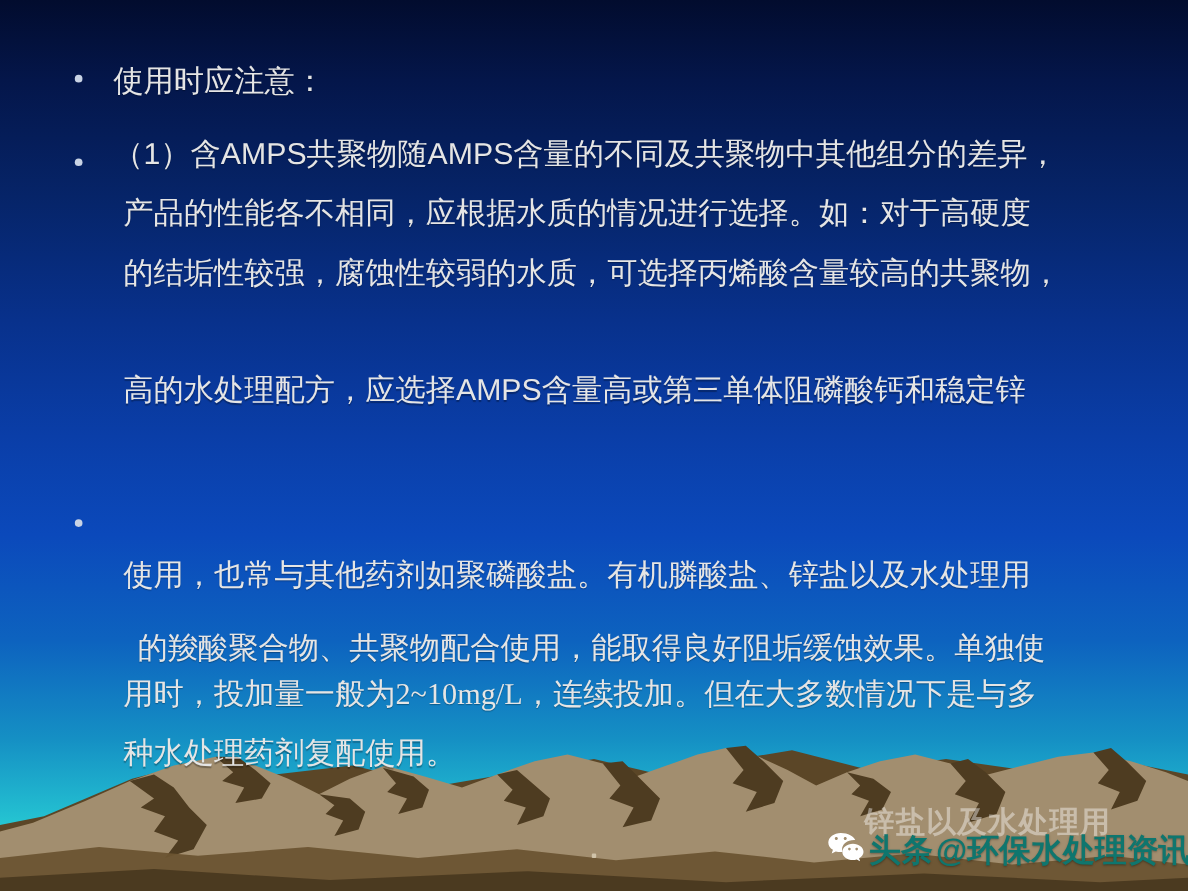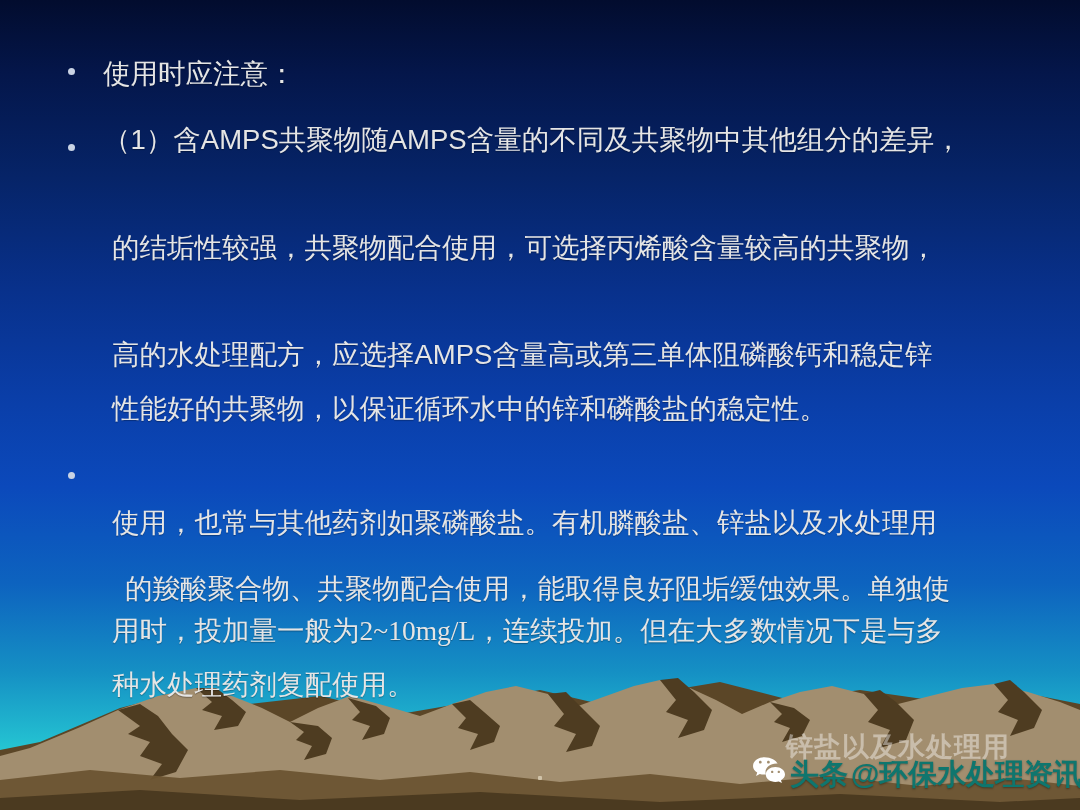--- a/index.html
+++ b/index.html
@@ -170,23 +170,23 @@
 
     <div class="bullet-row" style="left:68px; top:68px;">
       <span class="bullet-dot"></span>
     </div>
     <div class="tline" style="left:103px; top:60px;">使用时应注意：</div>
 
     <div class="bullet-row" style="left:68px; top:144px;">
       <span class="bullet-dot"></span>
     </div>
     <div class="tline" style="left:103px; top:126px;">（1）含AMPS共聚物随AMPS含量的不同及共聚物中其他组分的差异，</div>
-    <div class="tline" style="left:112px; top:234px;">的结垢性较强，共聚物配合使用，可选择丙烯酸含量较高的共聚物，</div>
+    <div class="tline" style="left:112px; top:180px;">产品的性能各不相同，应根据水质的情况进行选择。如：对于高硬度</div>
+    <div class="tline" style="left:112px; top:234px;">的结垢性较强，腐蚀性较弱的水质，可选择丙烯酸含量较高的共聚物，</div>
     <div class="tline" style="left:112px; top:341px;">高的水处理配方，应选择AMPS含量高或第三单体阻磷酸钙和稳定锌</div>
-    <div class="tline" style="left:112px; top:395px;">性能好的共聚物，以保证循环水中的锌和磷酸盐的稳定性。</div>
 
     <div class="bullet-row" style="left:68px; top:472px;">
       <span class="bullet-dot"></span>
     </div>
     <div class="tline" style="left:112px; top:509px;">使用，也常与其他药剂如聚磷酸盐。有机膦酸盐、锌盐以及水处理用</div>
     <div class="tline" style="left:125px; top:563px;margin-top:12px;">的羧酸聚合物、共聚物配合使用，能取得良好阻垢缓蚀效果。单独使</div>
     <div class="tline" style="left:112px; top:617px;font-family:Liberation Serif, serif;">用时，投加量一般为2~10mg/L，连续投加。但在大多数情况下是与多</div>
     <div class="tline" style="left:112px; top:671px;">种水处理药剂复配使用。</div>
 
     <div id="stray-dot"></div>

